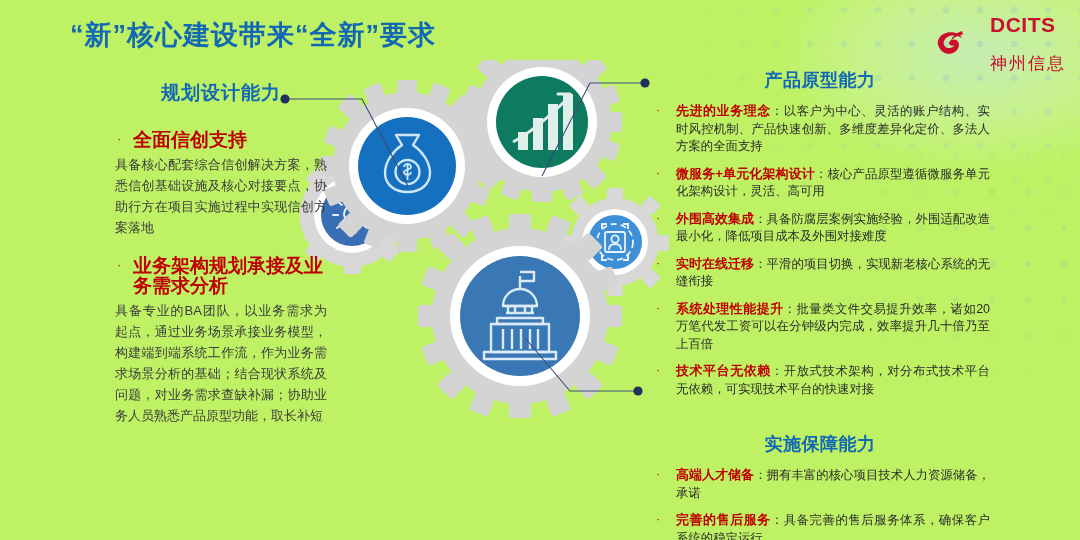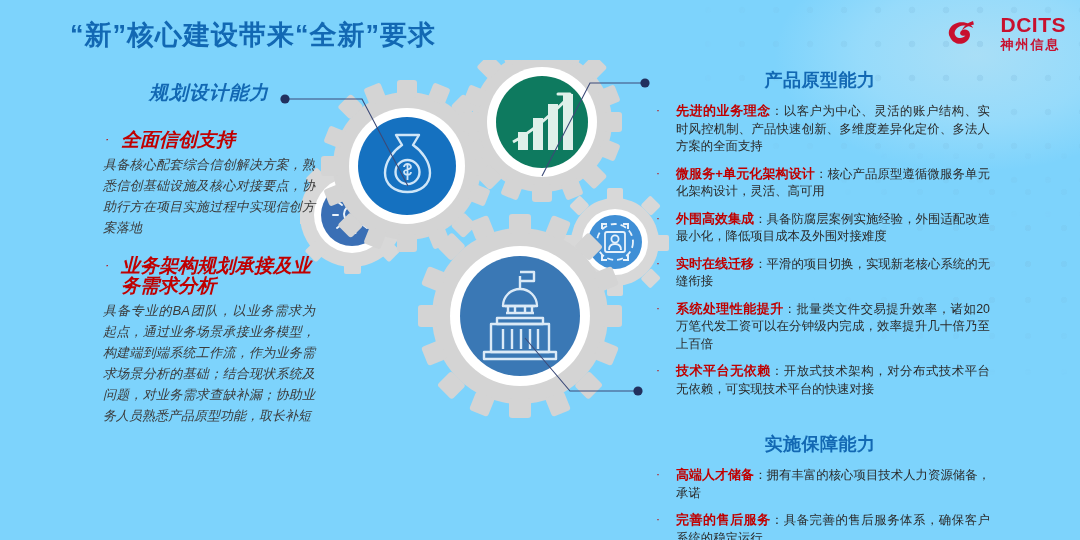--- a/index.html
+++ b/index.html
@@ -2,21 +2,21 @@
 <html><head>
 <meta charset="utf-8">
 <style>
   html,body{margin:0;padding:0;}
   body{
     width:1080px;height:540px;overflow:hidden;
     background:#ffffff;
     font-family:"Liberation Sans","DejaVu Sans",sans-serif;
     position:relative;
   }
-  #slide{position:absolute;inset:0;width:1080px;height:540px;overflow:hidden;background:#7dd3fc;}
+  #slide{position:absolute;inset:0;width:1080px;height:540px;overflow:hidden;background:#bef264;}
 
   
   .wm{
     position:absolute;pointer-events:none;
   }
   .wm-dots{
     top:-30px;right:-40px;width:520px;height:300px;
     background-image:
       radial-gradient(circle at 6px 6px, rgba(120,180,215,.30) 3.2px, rgba(255,255,255,0) 3.6px);
     background-size:34px 34px;
@@ -40,24 +40,24 @@
   
   .title{
     position:absolute;left:70px;top:17px;
     font-size:27px;font-weight:bold;color:#1268b3;
     letter-spacing:1px;white-space:nowrap;
   }
   .logo{position:absolute;right:14px;top:14px;display:flex;align-items:center;gap:22px;}
   .logo-mark{width:34px;height:30px;flex:none;}
   .logo-txt{display:flex;flex-direction:column;line-height:1;}
   .logo-en{font-size:21px;font-weight:bold;color:#c8102e;letter-spacing:.5px;}
-  .logo-cn{font-size:13px;font-weight:bold;color:#c8102e;letter-spacing:2px;margin-top:3px;}
-
-  
-  .col-left{position:absolute;left:103px;top:80px;width:212px;font-style:italic;}
+  .logo-cn{font-size:17px;font-weight:normal;color:#c8102e;letter-spacing:2px;margin-top:20px;}
+
+  
+  .col-left{position:absolute;left:115px;top:80px;width:212px;}
   .sec-head-left{
     font-size:19px;font-weight:bold;color:#1268b3;text-align:center;
     letter-spacing:1px;margin:0 0 24px 0;
   }
   .bi{display:flex;margin-bottom:4px;}
   .bdot{
     color:#c00000;font-size:13px;line-height:18px;flex:none;
     width:16px;text-align:left;padding-left:2px;
   }
   .bhead{font-size:19px;font-weight:bold;color:#c00000;line-height:20px;}

